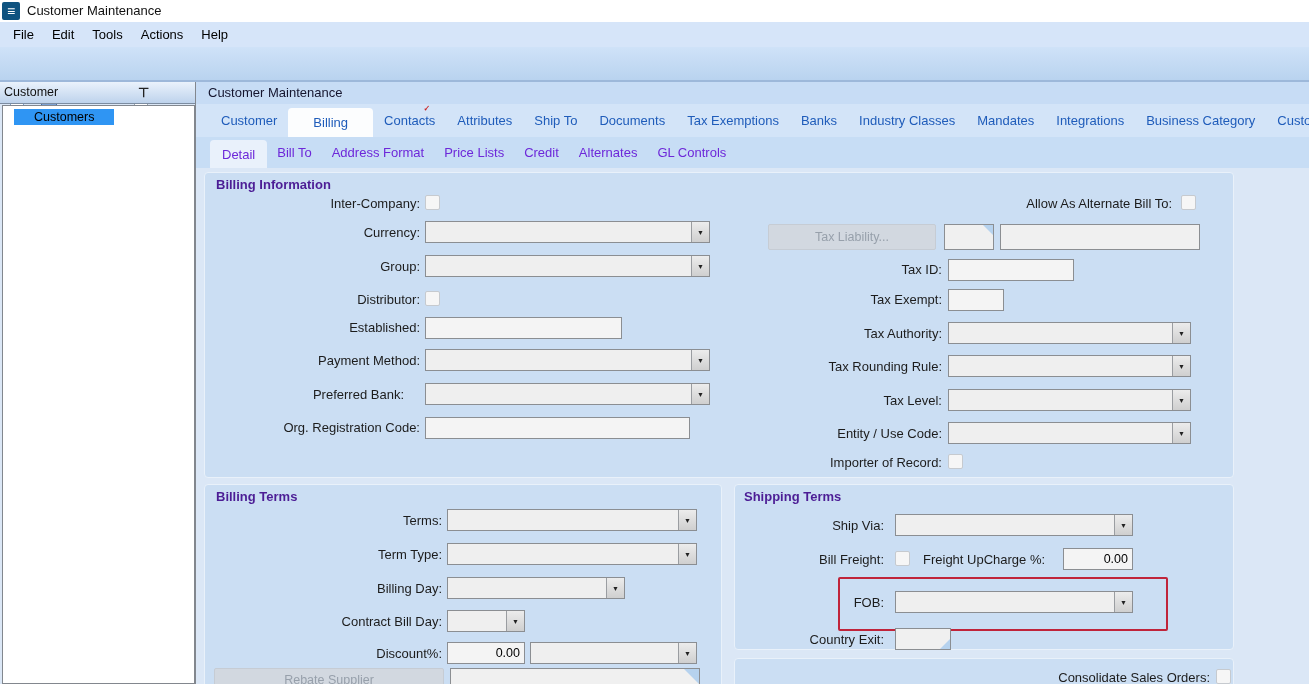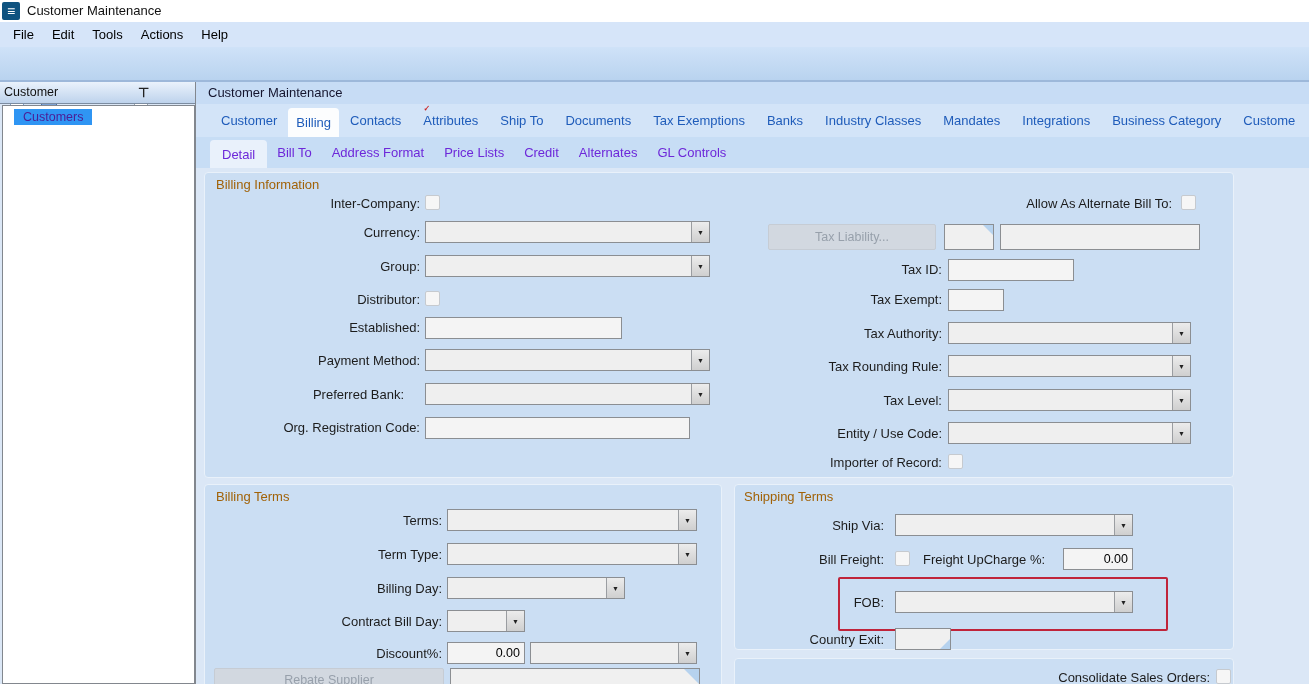--- a/index.html
+++ b/index.html
@@ -30,33 +30,33 @@
   .sh-clipb .chk{position:absolute;left:3px;top:3px;font-size:8px;color:#cc2222;z-index:2;font-weight:bold;line-height:6px;}
   .sh-binoc{position:relative;width:20px;height:12px;}
   .sh-binoc::before,.sh-binoc::after{content:'';position:absolute;top:1px;width:7px;height:9px;border:2px solid #2c3e6b;border-radius:50%;background:#8fa3cc;}
   .sh-binoc::before{left:0;} .sh-binoc::after{right:0;}
   .sh-eraser{width:13px;height:9px;background:#dfe3e8;border:1px solid #9aa3ad;transform:skewX(-25deg);}
   .tcombo{position:absolute;left:585px;top:53px;width:240px;height:22px;background:#fff;border:1px solid #7f9db9;box-sizing:border-box;}
   
   #sbheader{left:0;top:82px;width:195px;height:22px;background:linear-gradient(#eaf2fc,#bed3ec);border-bottom:1px solid #7c8ca0;box-sizing:border-box;}
   #sbbody{left:2px;top:105px;width:193px;height:579px;background:#fff;border:1px solid #82878e;box-sizing:border-box;}
   #vline{left:195px;top:82px;width:1px;height:602px;background:#82878e;}
-  .slitem{position:absolute;left:11px;top:3px;background:#2f95f3;color:#4c1d95;font-size:12.5px;padding:1px 9px;}
+  .slitem{position:absolute;left:11px;top:3px;background:#2f95f3;color:#000000;font-size:12.5px;padding:1px 20px;}
   
   #mheader{left:196px;top:82px;width:1113px;height:22px;background:#c7dcf5;color:#15152e;font-size:13px;line-height:22px;padding-left:12px;box-sizing:border-box;}
   #tabstrip{left:196px;top:104px;width:1113px;height:33px;background:#d3e4f8;display:flex;align-items:stretch;padding-left:14px;box-sizing:border-box;overflow:hidden;}
   .tab{display:flex;align-items:center;padding:0 11px;font-size:13px;color:#1f5cba;white-space:nowrap;}
-  .tab.active{background:#fcfdfe;border-radius:4px 4px 0 0;margin-top:4px;padding:0 8px;}
+  .tab.active{background:#fcfdfe;border-radius:4px 4px 0 0;margin-top:4px;padding:0 25px;}
   #subtabstrip{left:196px;top:137px;width:1113px;height:31px;background:#c7ddf5;display:flex;align-items:stretch;padding-left:14px;box-sizing:border-box;overflow:hidden;}
   .subtab{display:flex;align-items:center;padding:0 10px;font-size:13px;color:#6d28d9;white-space:nowrap;}
   .subtab.active{background:#e9f1fb;border-radius:4px 4px 0 0;margin-top:3px;padding:0 12px;}
   #content{left:196px;top:168px;width:1113px;height:516px;background:#dbe7f6;}
   
   .grp{position:absolute;background:#cbdef3;border:1px solid #e9f1fa;border-radius:4px;box-sizing:border-box;}
-  .gt{position:absolute;font-weight:normal;font-size:13px;color:#a16207;white-space:nowrap;}
+  .gt{position:absolute;font-weight:bold;font-size:13px;color:#4c1d95;white-space:nowrap;}
   .lb{position:absolute;font-size:13px;color:#1c1c1c;white-space:nowrap;}
   .lr{text-align:right;}
   .cb{position:absolute;width:13px;height:13px;background:#f6f6f6;border:1px solid #c6cacf;border-radius:2px;}
   .fld{position:absolute;background:#f0f0f0;border:1px solid #8b8e92;box-sizing:border-box;}
   .combo{position:absolute;background:#efefef;border:1px solid #8b8e92;box-sizing:border-box;}
   .dd{position:absolute;right:0;top:0;bottom:0;width:17px;background:linear-gradient(#ececec,#cfcfcf);
       border-left:1px solid #9a9da1;display:flex;align-items:center;justify-content:center;font-size:7px;color:#222;}
   .fldi{position:absolute;background:#f4f4f4;border:1px solid #8b8e92;box-sizing:border-box;
         font:12.5px "Liberation Sans",sans-serif;padding:0 4px;}
   .valr{text-align:right;}

